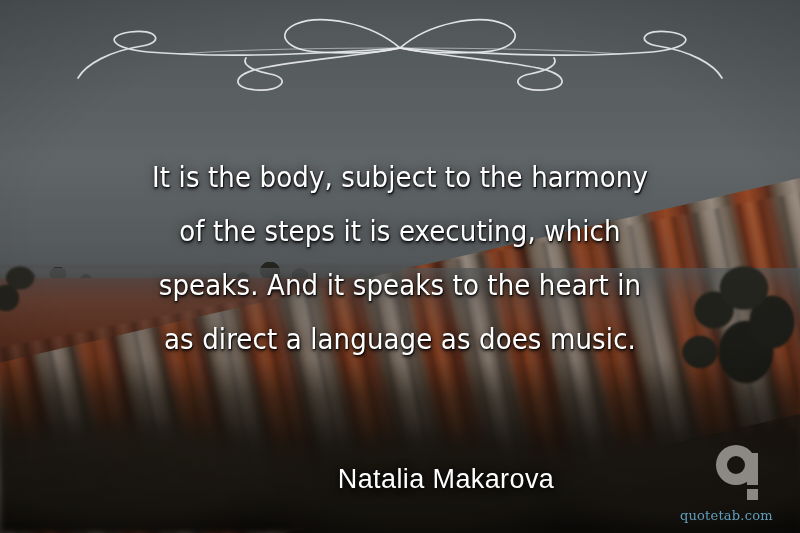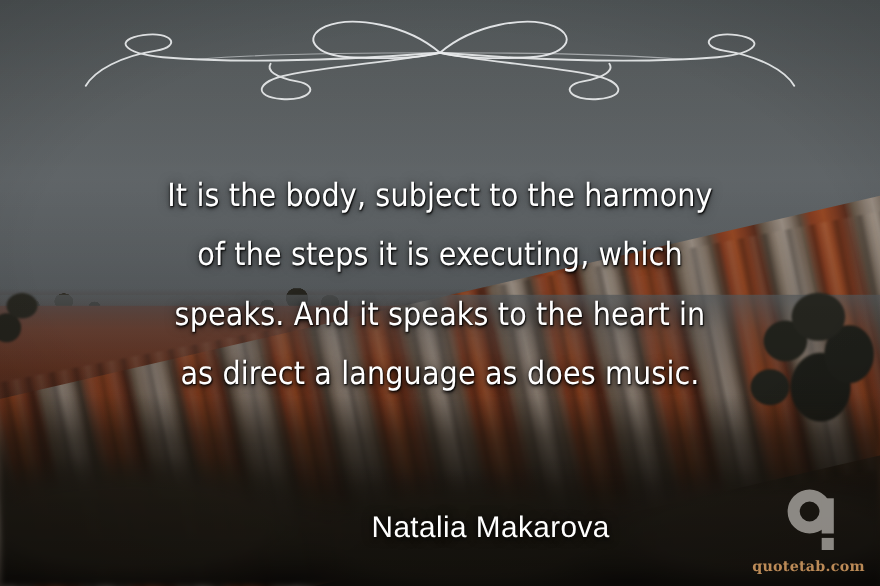--- a/index.html
+++ b/index.html
@@ -251,26 +251,25 @@
     top: 0;
     width: 56px;
     height: 58px;
   }
   .logo-mark svg { display: block; width: 100%; height: 100%; }
   .wordmark {
     position: absolute;
     right: 0;
     bottom: 2px;
     width: 110px;
-    text-align: center;
+    text-align: left;
     font-family: "DejaVu Serif", "Liberation Serif", serif;
     font-size: 13px;
     letter-spacing: 0.2px;
-    color: #fdba74;
-    font-weight: bold;
+    color: #7dd3fc;
   }
 </style>
 </head>
 <body>
 
 <div id="quote-card">
 
   <div class="bg-layer">
     <div class="sky"></div>
     <div class="treeline"></div>

